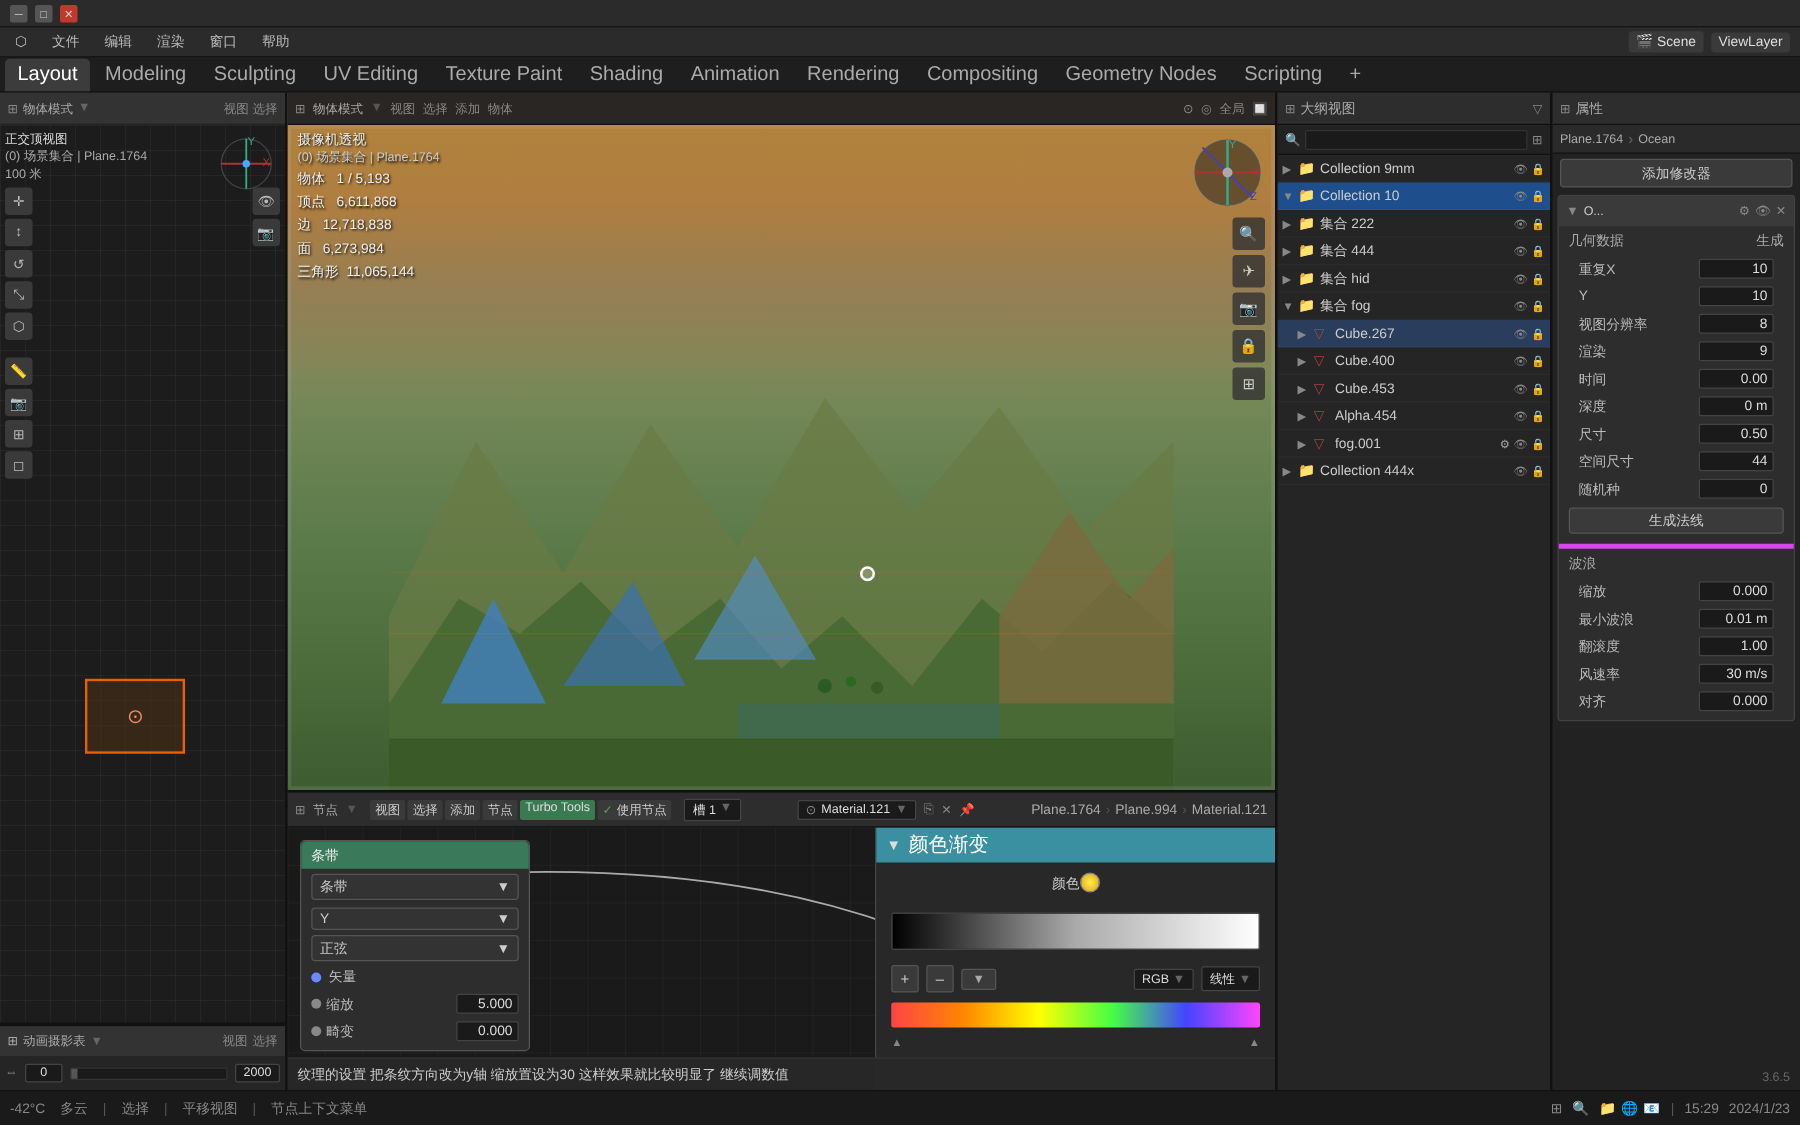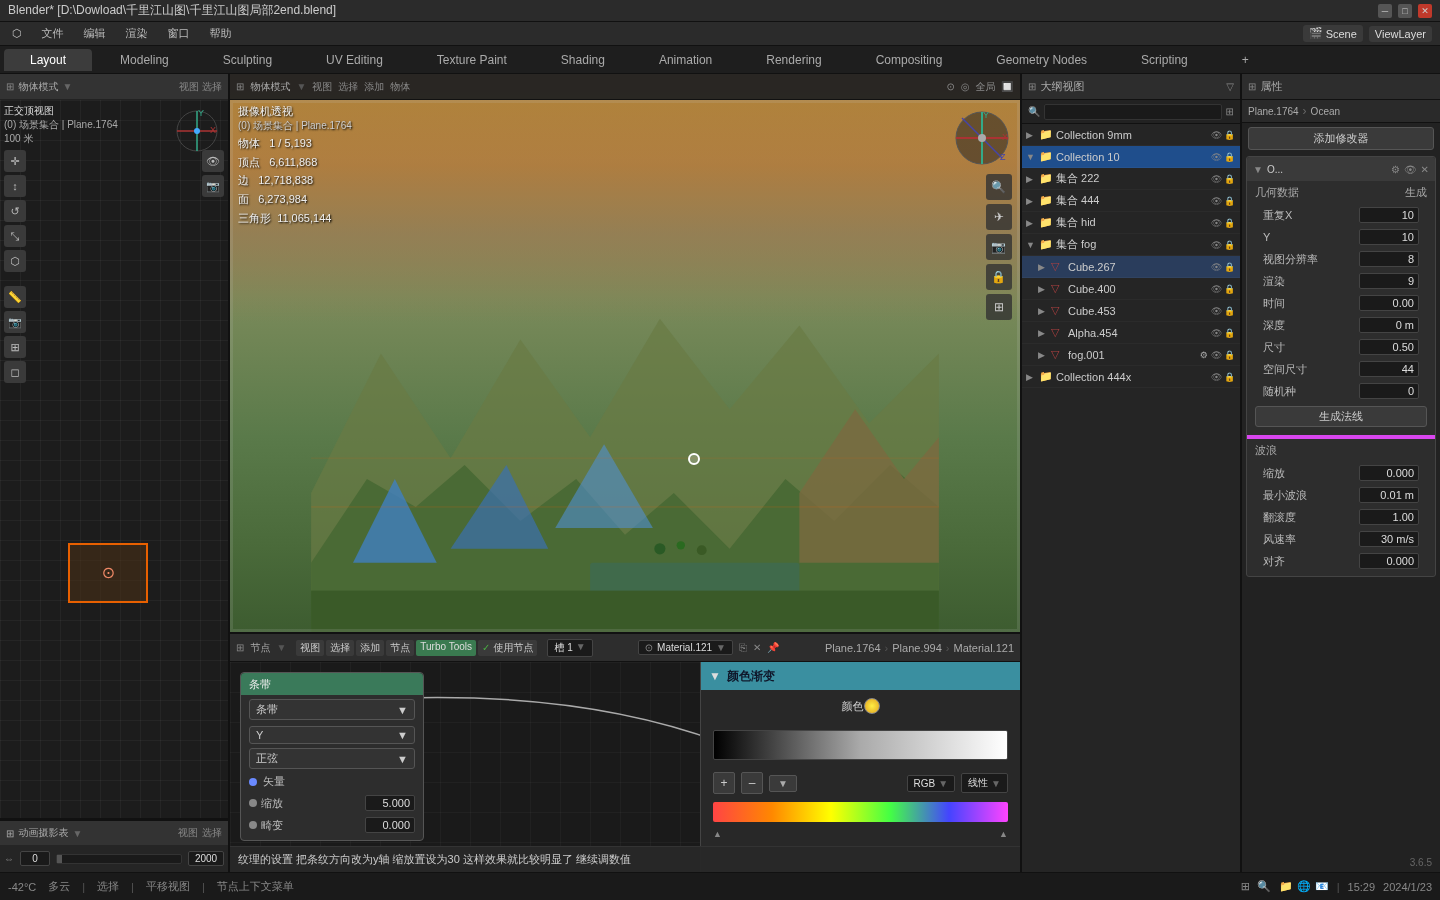--- a/index.html
+++ b/index.html
@@ -56,22 +56,22 @@
     #workspacetabs {
       width: 100%;
       height: 28px;
       background: #1e1e1e;
       display: flex;
       align-items: center;
       padding: 0 4px;
       border-bottom: 1px solid #111;
     }
     .ws-tab {
-      padding: 4px 26px;
-      font-size: 12px;
+      padding: 4px 10px;
+      font-size: 16px;
       color: #aaa;
       cursor: pointer;
       border-radius: 4px 4px 0 0;
       margin-right: 2px;
     }
     .ws-tab.active {
       background: #3c3c3c;
       color: #fff;
     }
 
@@ -318,21 +318,20 @@
       width: 100%;
       justify-content: space-between;
     }
   </style>
 </head>
 <body>
 
 <div id="app">
 
   <div id="titlebar">
-    <span>Blender* [D:\Dowload\千里江山图\千里江山图局部2end.blend]</span>
     <div class="win-controls">
       <div class="win-btn">─</div>
       <div class="win-btn">□</div>
       <div class="win-btn" style="background:#c0392b;">✕</div>
     </div>
   </div>
 
   <div id="menubar">
     <div class="menu-item">⬡</div>
     <div class="menu-item">文件</div>
@@ -631,21 +630,21 @@
             <div style="padding:3px 8px;display:flex;align-items:center;gap:4px;margin-bottom:4px;">
               <span style="width:8px;height:8px;background:#888;border-radius:50%;display:inline-block;"></span>
               <span style="font-size:11px;color:#bbb;flex:1;">畸变</span>
               <span style="background:#1a1a1a;border:1px solid #444;border-radius:2px;padding:1px 4px;font-size:11px;color:#ddd;width:50px;text-align:right;">0.000</span>
             </div>
           </div>
 
           <div style="position:absolute;right:0;top:0;width:320px;height:212px;background:#282828;border-left:1px solid #444;">
             <div style="height:28px;background:#3a8fa0;display:flex;align-items:center;padding:0 8px;gap:6px;">
               <span style="color:#ddd;font-size:12px;">▼</span>
-              <span style="font-size:12px;color:#0f172a;font-weight:bold;">颜色渐变</span>
+              <span style="font-size:16px;color:#ffffff;font-weight:normal;">颜色渐变</span>
             </div>
 
             <div style="display:flex;align-items:center;justify-content:center;padding:8px 12px;">
               <span style="font-size:11px;color:#ccc;">颜色</span>
               <div style="display:flex;align-items:center;gap:4px;">
                 <div style="width:16px;height:16px;border-radius:50%;background:radial-gradient(circle,#ffee44,#e0a020);border:1px solid #888;"></div>
               </div>
             </div>
 
 

